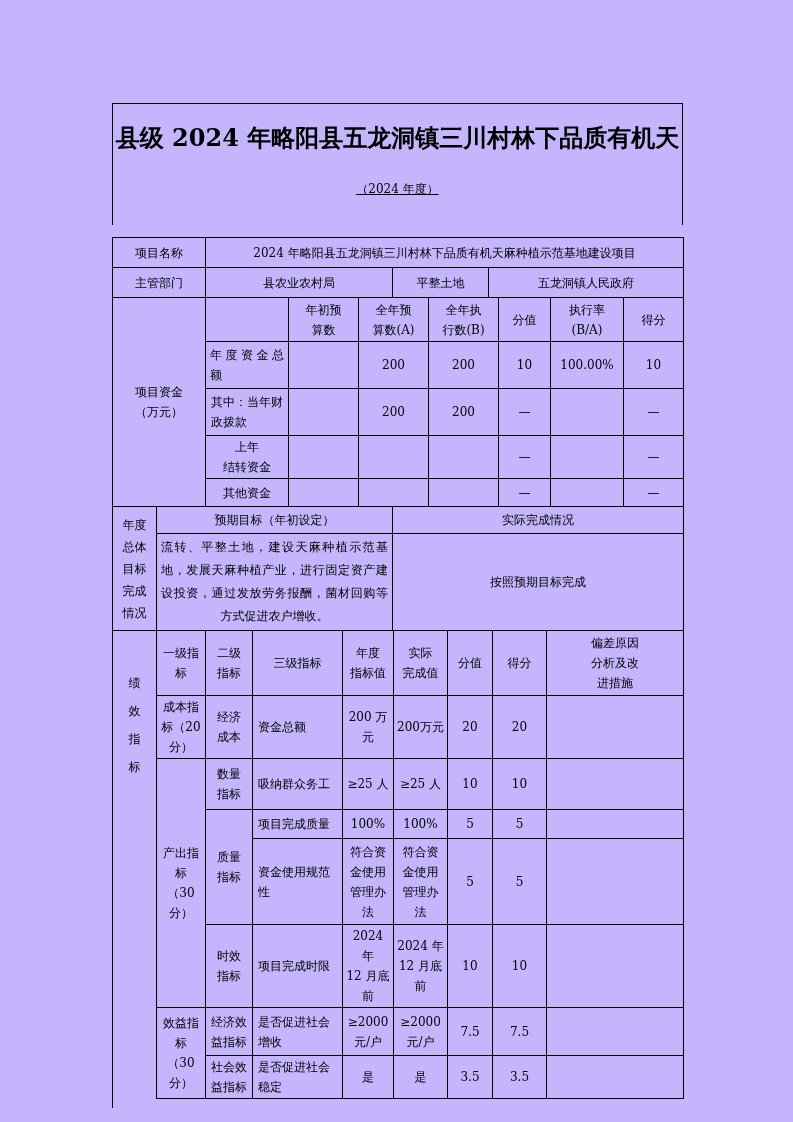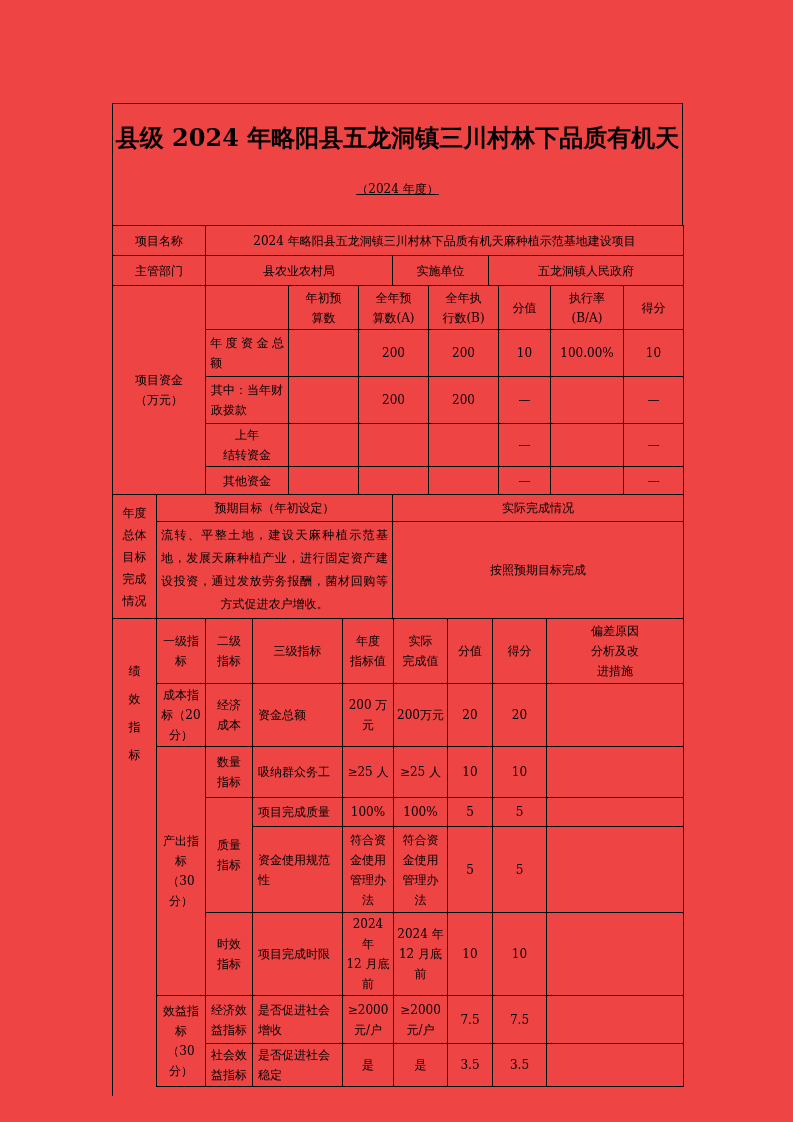--- a/index.html
+++ b/index.html
@@ -1,24 +1,24 @@
 <!DOCTYPE html>
 <html><head>
 <meta charset="utf-8">
 <style>
   html,body{margin:0;padding:0;background:#ffffff;}
-  .page{position:relative;width:793px;height:1122px;background:#ef4444;overflow:hidden;
+  .page{position:relative;width:793px;height:1122px;background:#c4b5fd;overflow:hidden;
         font-family:"DejaVu Serif","Liberation Serif",serif;color:#000;}
   .sheet{position:absolute;left:112px;top:103px;width:571px;}
   .titleblock{box-sizing:border-box;width:571px;height:122px;border:1px solid #000;border-bottom:none;
         display:flex;flex-direction:column;align-items:center;justify-content:flex-start;padding-top:14px;}
   .title-line{font-size:24px;font-weight:bold;line-height:39px;text-align:center;white-space:nowrap;}
   .year-note{font-size:12px;line-height:18px;margin-top:23px;text-decoration:underline;}
   table{border-collapse:collapse;table-layout:fixed;width:571px;margin-top:-1px;}
-  table.first{margin-top:0;}
+  table.first{margin-top:12px;}
   td{border:1px solid #000;font-size:12px;line-height:20px;text-align:center;vertical-align:middle;
      padding:1px 2px;white-space:pre-line;overflow:hidden;word-break:break-all;}
   .al{text-align:left;padding-left:5px;margin-left:24px;}
   .jst{text-align:justify;text-align-last:justify;padding-left:4px;padding-right:4px;margin-left:28px;}
   .side-v{line-height:22px;}
   .perf-side{vertical-align:top;padding-top:38px;line-height:28px;border-bottom:none;}
   .exp-text{text-align:justify;text-align-last:center;padding:2px 4px;line-height:23px;}
   .ext{position:absolute;left:0;top:100%;width:1px;height:9px;background:#000;}
 </style>
 </head>
@@ -49,21 +49,21 @@
       <colgroup>
           <col style="width:93px">
           <col style="width:187px">
           <col style="width:96px">
           <col style="width:195px">
         </colgroup>
       <tbody>
           <tr>
         <td style="height:27px">主管部门</td>
         <td>县农业农村局</td>
-        <td>实施单位</td>
+        <td>平整土地</td>
         <td>五龙洞镇人民政府</td>
       </tr>
     </tbody>
       </table>
 
     <table>
       <colgroup>
         <col style="width:93px">
           <col style="width:83px">
           <col style="width:70px">

